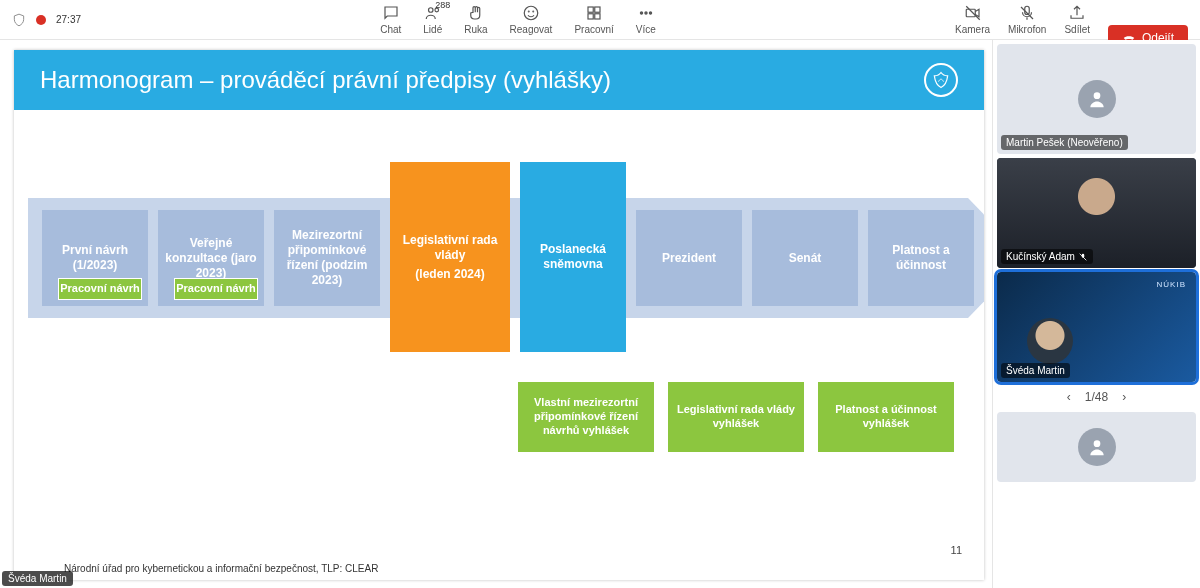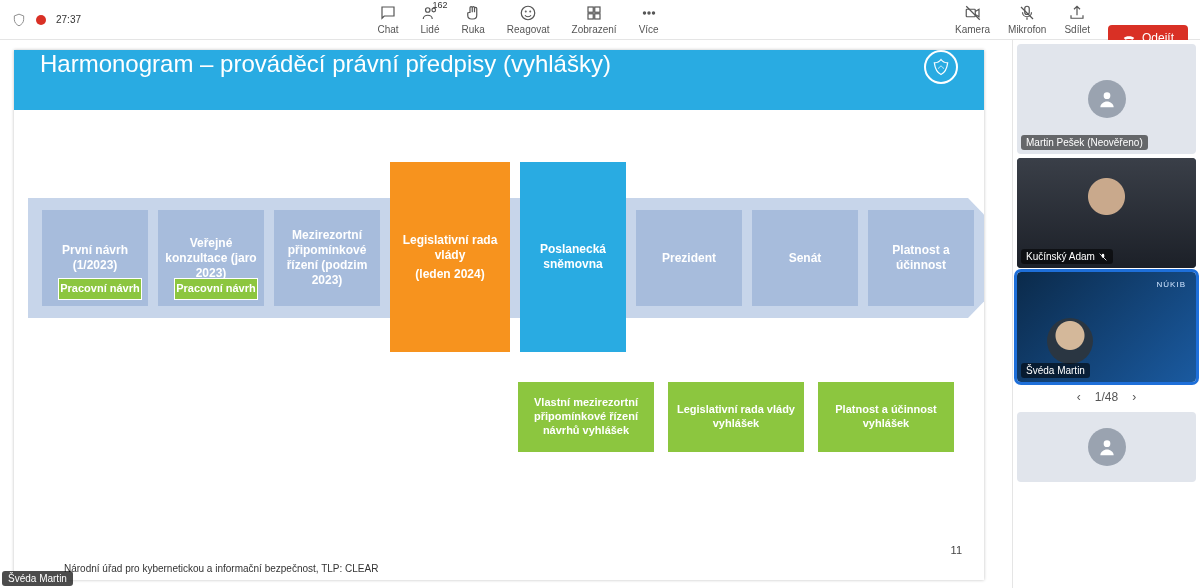--- a/index.html
+++ b/index.html
@@ -14,42 +14,42 @@
 .tb-btn .ico { width: 18px; height: 18px; display: flex; align-items: center; justify-content: center; }
 .tb-btn svg { width: 18px; height: 18px; stroke: #555; fill: none; stroke-width: 1.6; }
 .badge { position: absolute; top: -4px; right: -8px; font-size: 9px; color: #333; }
 .topbar-right { display: flex; align-items: center; gap: 18px; }
 .leave-btn { background: #d93025; color: #fff; font-size: 12px; padding: 6px 14px; border-radius: 4px; display: flex; align-items: center; gap: 6px; cursor: pointer; margin-top: 36px; }
 .leave-btn svg { width: 14px; height: 14px; fill: #fff; }
 
 .main { display: flex; height: 548px; }
 .slide-area { flex: 1; position: relative; background: #fff; padding: 10px 8px 4px 14px; }
 .slide { width: 970px; height: 530px; background: #fff; box-shadow: 0 0 3px rgba(0,0,0,0.25); position: relative; overflow: hidden; }
-.slide-header { background: #29abe2; color: #fff; height: 60px; display: flex; justify-content: space-between; padding: 0 26px; }
+.slide-header { background: #29abe2; color: #fff; height: 60px; display: flex; align-items: center; justify-content: space-between; padding: 0 26px; }
 .slide-title { font-size: 24px; font-weight: 300; }
 .emblem { width: 34px; height: 34px; border: 2px solid #fff; border-radius: 50%; display: flex; align-items: center; justify-content: center; }
 .emblem svg { width: 20px; height: 20px; fill: #fff; }
 
 .diagram { position: absolute; top: 110px; left: 0; right: 0; height: 320px; }
 .arrow-bg { position: absolute; top: 38px; left: 14px; width: 940px; height: 120px; background: #c7d5ea; }
 .arrow-head { position: absolute; top: 0; right: -58px; width: 0; height: 0; border-top: 60px solid transparent; border-bottom: 60px solid transparent; border-left: 58px solid #c7d5ea; }
 .boxes { position: absolute; top: 50px; left: 28px; display: flex; gap: 10px; align-items: flex-start; }
 .box { width: 106px; height: 96px; background: #a7bcdc; color: #fff; font-size: 12px; font-weight: 600; display: flex; flex-direction: column; align-items: center; justify-content: center; text-align: center; padding: 6px; line-height: 1.25; position: relative; }
 .box.tall { height: 190px; margin-top: -48px; }
 .box.orange { background: #f7931e; width: 120px; }
 .box.blue { background: #29abe2; }
 .subtag { position: absolute; bottom: 6px; left: 16px; right: 6px; background: #8cc63f; border: 1px solid #fff; color: #fff; font-size: 11px; font-weight: 600; padding: 3px 0; }
 .teze { position: absolute; top: 152px; left: 258px; width: 678px; height: 24px; background: #8cc63f; border: 1px solid #fff; color: #fff; display: flex; align-items: center; justify-content: center; font-size: 12px; font-weight: 700; letter-spacing: 1px; }
 .bottom-boxes { position: absolute; top: 222px; left: 504px; display: flex; gap: 14px; }
 .gbox { width: 136px; height: 70px; background: #8cc63f; color: #fff; font-size: 11px; font-weight: 600; display: flex; align-items: center; justify-content: center; text-align: center; padding: 6px; line-height: 1.25; }
 .page-num { position: absolute; bottom: 24px; right: 22px; font-size: 11px; color: #444; margin-top: 33px; }
 .footer-line { position: absolute; bottom: 6px; left: 50px; font-size: 10px; color: #333; }
 .presenter-tag { position: absolute; bottom: 2px; left: 2px; background: rgba(0,0,0,0.7); color: #fff; font-size: 10px; padding: 2px 6px; border-radius: 3px; }
 
-.side-panel { width: 188px; background: #fff; border-left: 1px solid #e5e5e5; display: flex; flex-direction: column; padding: 4px 4px 0 4px; gap: 4px; }
+.side-panel { width: 208px; background: #fff; border-left: 1px solid #e5e5e5; display: flex; flex-direction: column; padding: 4px 4px 0 4px; gap: 4px; }
 .tile { height: 110px; border-radius: 4px; position: relative; overflow: hidden; background: linear-gradient(135deg,#2a3a4a,#4a5a6a); }
 .tile.light { background: #e1e5ec; display: flex; align-items: center; justify-content: center; }
 .tile.active { outline: 3px solid #1e6fd9; }
 .avatar-circle { width: 38px; height: 38px; border-radius: 50%; background: #9aa3b0; display: flex; align-items: center; justify-content: center; }
 .avatar-circle svg { width: 20px; height: 20px; fill: #fff; }
 .tile-label { position: absolute; bottom: 4px; left: 4px; background: rgba(0,0,0,0.55); color: #fff; font-size: 10px; padding: 2px 5px; border-radius: 3px; display: flex; align-items: center; gap: 3px; }
 .tile-label svg { width: 10px; height: 10px; fill: #fff; }
 .tile-person { position: absolute; inset: 0; background: radial-gradient(circle at 50% 35%, #c9a98c 0 18px, transparent 19px), linear-gradient(180deg,#3a3f48,#1c2028); }
 .tile-bg-blue { background: linear-gradient(135deg,#0b2a4a,#1a5aa0); }
 .tile-logo { position: absolute; top: 8px; right: 10px; color: #cfe4ff; font-size: 8px; letter-spacing: 1px; }
@@ -80,21 +80,21 @@
       <span>Chat</span>
     </div>
     <div class="tb-btn">
       <span class="ico">
           <svg viewBox="0 0 24 24">
             <circle cx="9" cy="8" r="3"></circle>
             <path d="M3 20c0-3 3-5 6-5s6 2 6 5"></path>
             <circle cx="17" cy="8" r="2.4"></circle>
           </svg>
         </span>
-      <span class="badge">162</span>
+      <span class="badge">288</span>
       <span>Lidé</span>
     </div>
     <div class="tb-btn">
       <span class="ico">
           <svg viewBox="0 0 24 24">
             <path d="M8 12V5a1.5 1.5 0 013 0v6m0-6a1.5 1.5 0 013 0v6m0-5a1.5 1.5 0 013 0v9c0 3-2 5-5 5h-2c-3 0-5-2-5-5v-3l3-1"></path>
           </svg>
         </span>
       <span>Ruka</span>
     </div>
@@ -111,21 +111,21 @@
     </div>
     <div class="tb-btn">
       <span class="ico">
           <svg viewBox="0 0 24 24">
             <rect x="4" y="4" width="7" height="7"></rect>
             <rect x="13" y="4" width="7" height="7"></rect>
             <rect x="4" y="13" width="7" height="7"></rect>
             <rect x="13" y="13" width="7" height="7"></rect>
           </svg>
         </span>
-      <span>Zobrazení</span>
+      <span>Pracovní</span>
     </div>
     <div class="tb-btn">
       <span class="ico">
           <svg viewBox="0 0 24 24">
             <circle cx="6" cy="12" r="1.5" fill="#555"></circle>
             <circle cx="12" cy="12" r="1.5" fill="#555"></circle>
             <circle cx="18" cy="12" r="1.5" fill="#555"></circle>
           </svg>
         </span>
       <span>Více</span>

